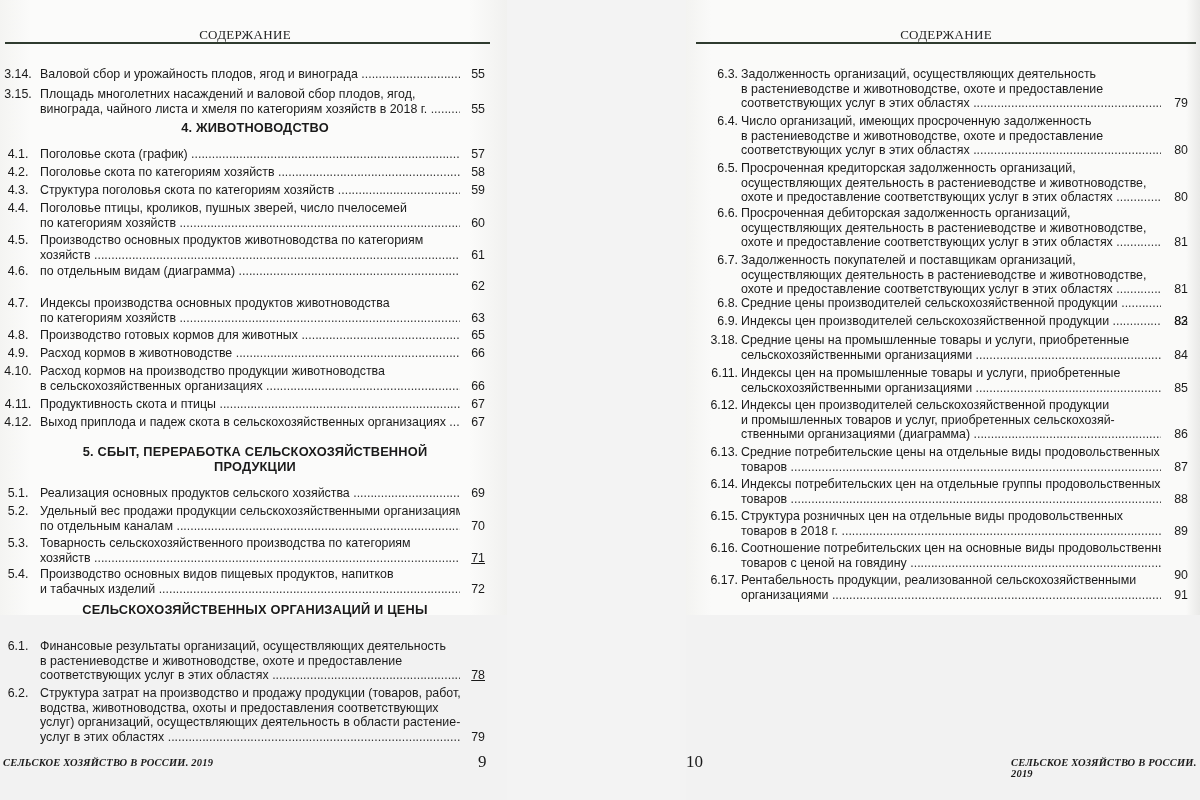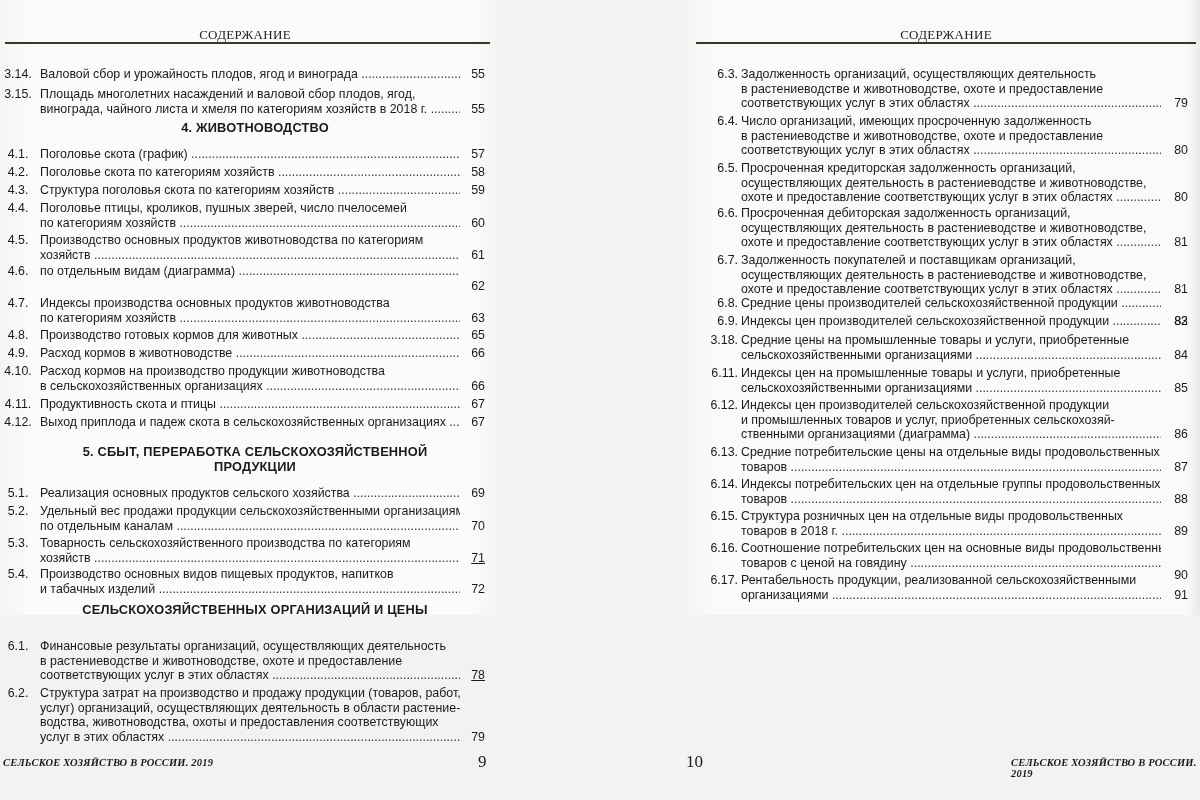--- a/index.html
+++ b/index.html
@@ -209,22 +209,22 @@
           <div class="line"><span>Финансовые результаты организаций, осуществляющих деятельность</span></div>
           <div class="line"><span>в растениеводстве и животноводстве, охоте и предоставление</span></div>
           <div class="line"><span>соответствующих услуг в этих областях</span><span class="dots"> ........................................................................................................................................................................................................</span></div>
         </div>
         <span class="pg" style="top: 29.2px; text-decoration: underline;">78</span>
       </div>
       <div class="entry" style="top: 686px;">
         <span class="num">6.2.</span>
         <div class="txt">
           <div class="line"><span>Структура затрат на производство и продажу продукции (товаров, работ,</span></div>
+          <div class="line"><span>водства, животноводства, охоты и предоставления соответствующих</span></div>
           <div class="line"><span>услуг) организаций, осуществляющих деятельность в области растение-</span></div>
-          <div class="line"><span>водства, животноводства, охоты и предоставления соответствующих</span></div>
           <div class="line"><span>услуг в этих областях</span><span class="dots"> ........................................................................................................................................................................................................</span></div>
         </div>
         <span class="pg" style="top: 43.8px;">79</span>
       </div>
       <div class="section-title" style="top: 120px; text-align: center;">
         <div>4. ЖИВОТНОВОДСТВО</div>
       </div>
       <div class="section-title" style="top: 444px;">
         <div>5. СБЫТ, ПЕРЕРАБОТКА СЕЛЬСКОХОЗЯЙСТВЕННОЙ</div>
         <div>ПРОДУКЦИИ</div>

